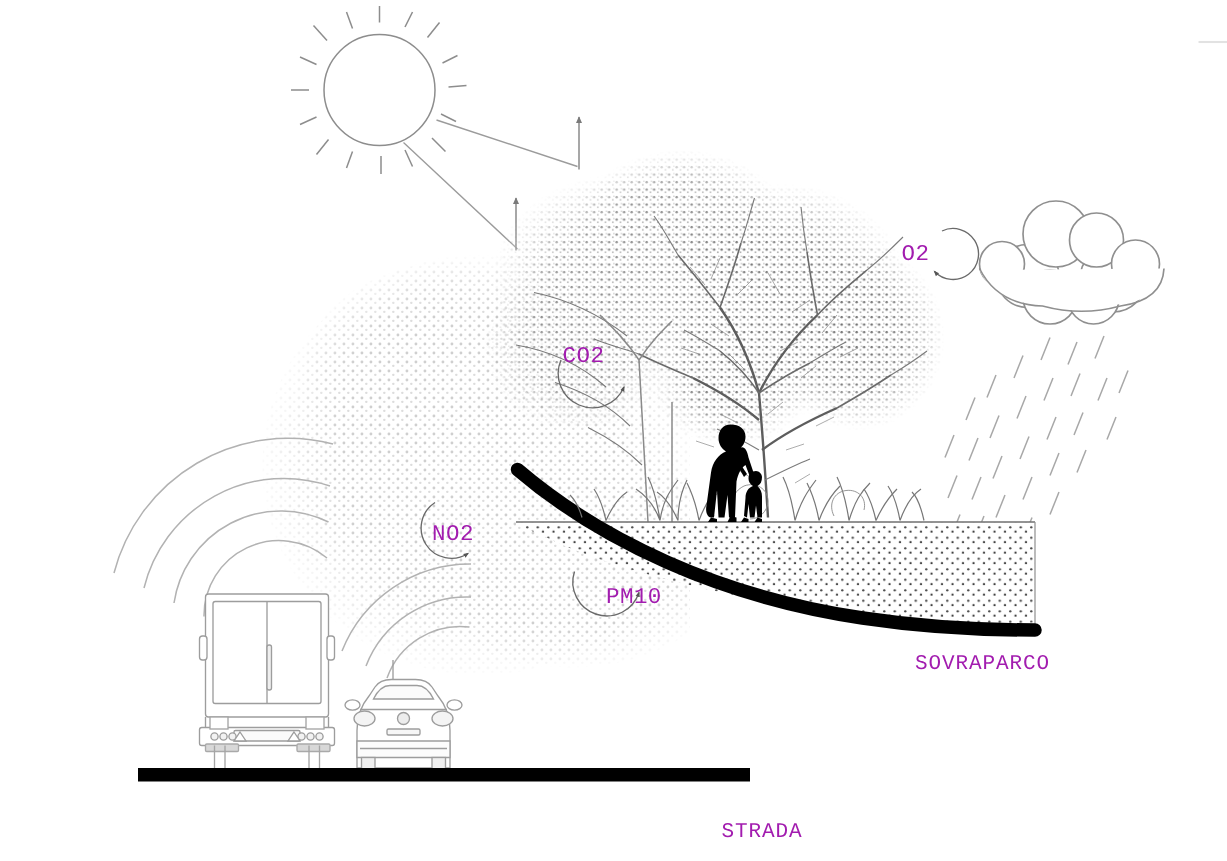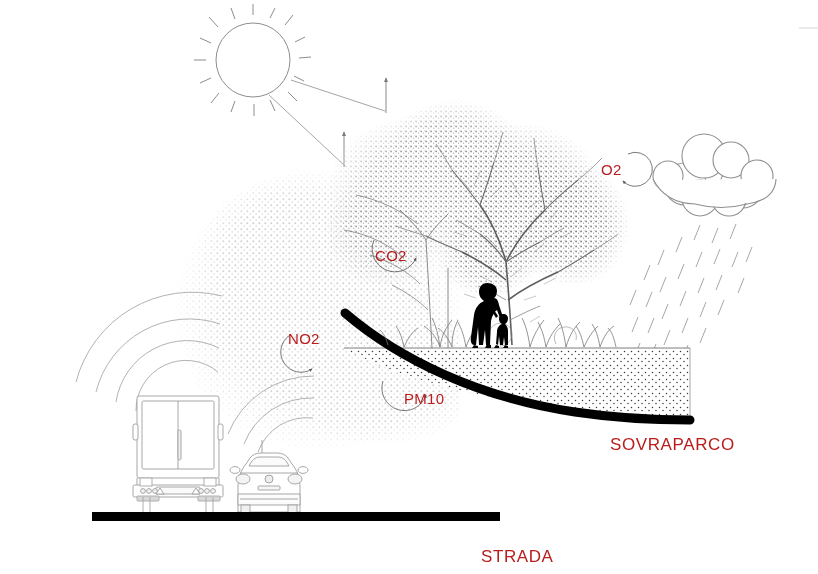--- a/index.html
+++ b/index.html
@@ -1,24 +1,24 @@
 <!DOCTYPE html>
 <html><head>
 <meta charset="utf-8">
 <title>Sovraparco Section Diagram</title>
 <style>
   html,body{margin:0;padding:0;background:#ffffff;}
   body{width:818px;height:574px;overflow:hidden;
        font-family:"Liberation Sans","DejaVu Sans",sans-serif;}
   #stage{position:relative;width:818px;height:574px;background:#fff;}
   #stage svg{position:absolute;top:0;left:0;width:818px;height:574px;}
-  .lbl{position:absolute;font-family:Liberation Sans, sans-serif;
-       color:#b91c1c;white-space:nowrap;}
+  .lbl{position:absolute;font-family:Liberation Mono, monospace;
+       color:#a21caf;white-space:nowrap;}
   .gaslbl{font-size:15px;letter-spacing:.3px;}
-  .sitelbl{font-size:17px;letter-spacing:.6px;}
+  .sitelbl{font-size:14px;letter-spacing:.6px;}
 </style>
 </head>
 <body>
 
 <div id="stage">
 
 <svg viewBox="0 0 818 574" xmlns="http://www.w3.org/2000/svg">
   <defs>
 
     <pattern id="soilDots" width="7" height="7" patternUnits="userSpaceOnUse">
@@ -356,20 +356,20 @@
 
   <g fill="none" stroke="#6a6a6a" stroke-width="0.9">
     <path d="M628,154 A17,17 0 1 1 623,181" marker-end="url(#arrowGas)"></path>
     <path d="M374,240 A19,19 0 1 0 416,258" marker-end="url(#arrowGas)"></path>
     <path d="M290,335 A18,18 0 1 0 312,369" marker-end="url(#arrowGas)"></path>
     <path d="M383,381 A22,22 0 1 0 426,395" marker-end="url(#arrowGas)"></path>
   </g>
 </svg>
 
 <div class="lbl gaslbl" style="left:601px;top:161px;">O2</div>
-<div class="lbl gaslbl" style="left:375px;top:247px;">CO2</div>
-<div class="lbl gaslbl" style="left:288px;top:330px;">NO2</div>
+<div class="lbl gaslbl" style="left:375px;top:229px;">CO2</div>
+<div class="lbl gaslbl" style="left:288px;top:348px;">NO2</div>
 <div class="lbl gaslbl" style="left:404px;top:390px;">PM10</div>
 
 <div class="lbl sitelbl" style="left:610px;top:435px;">SOVRAPARCO</div>
 <div class="lbl sitelbl" style="left:481px;top:547px;">STRADA</div>
 
 </div>
 
 </body></html>

